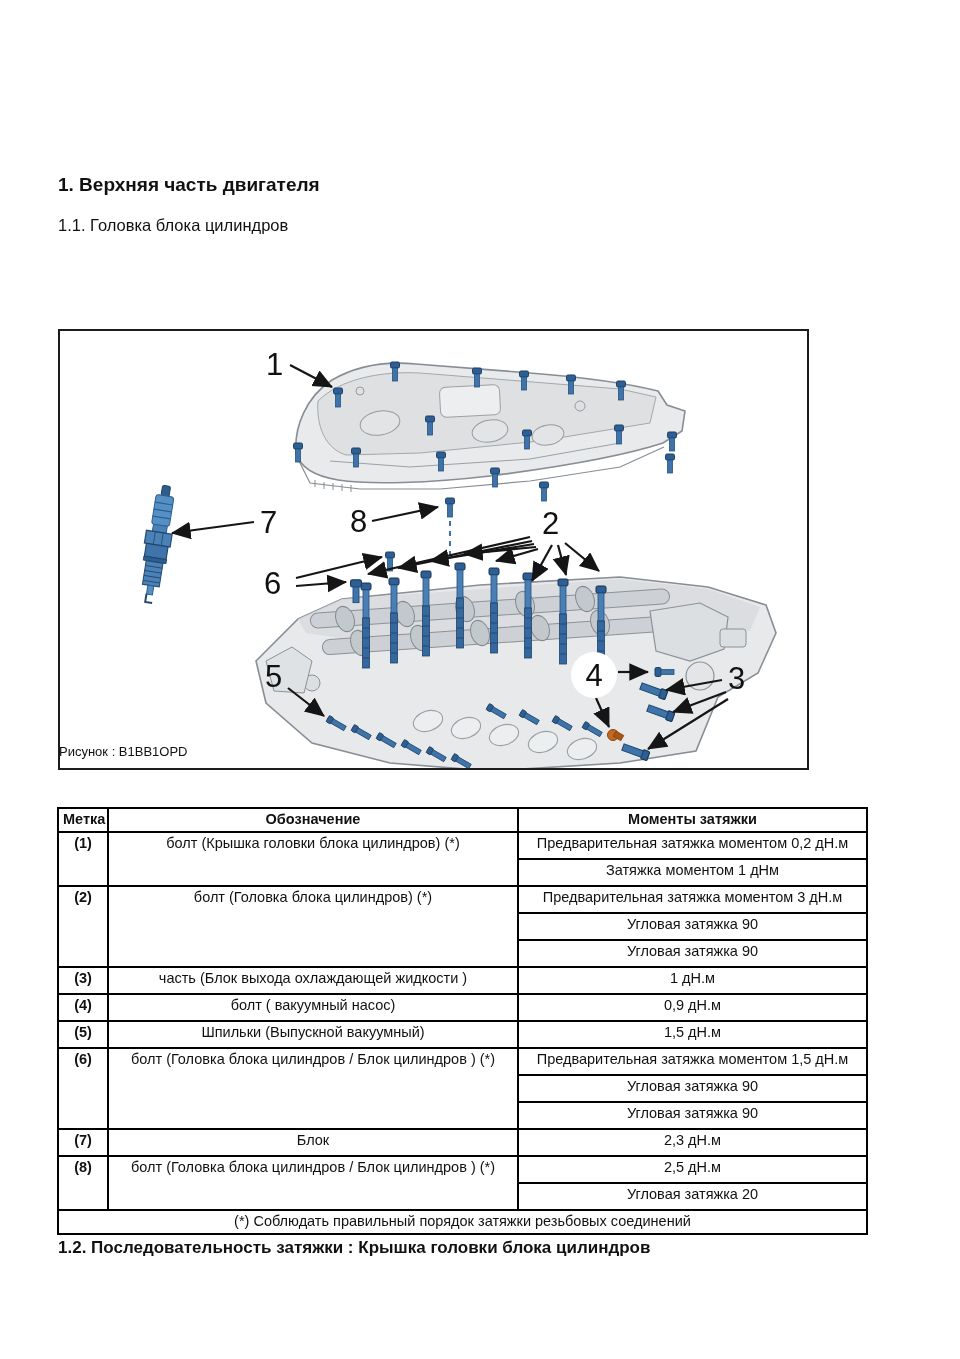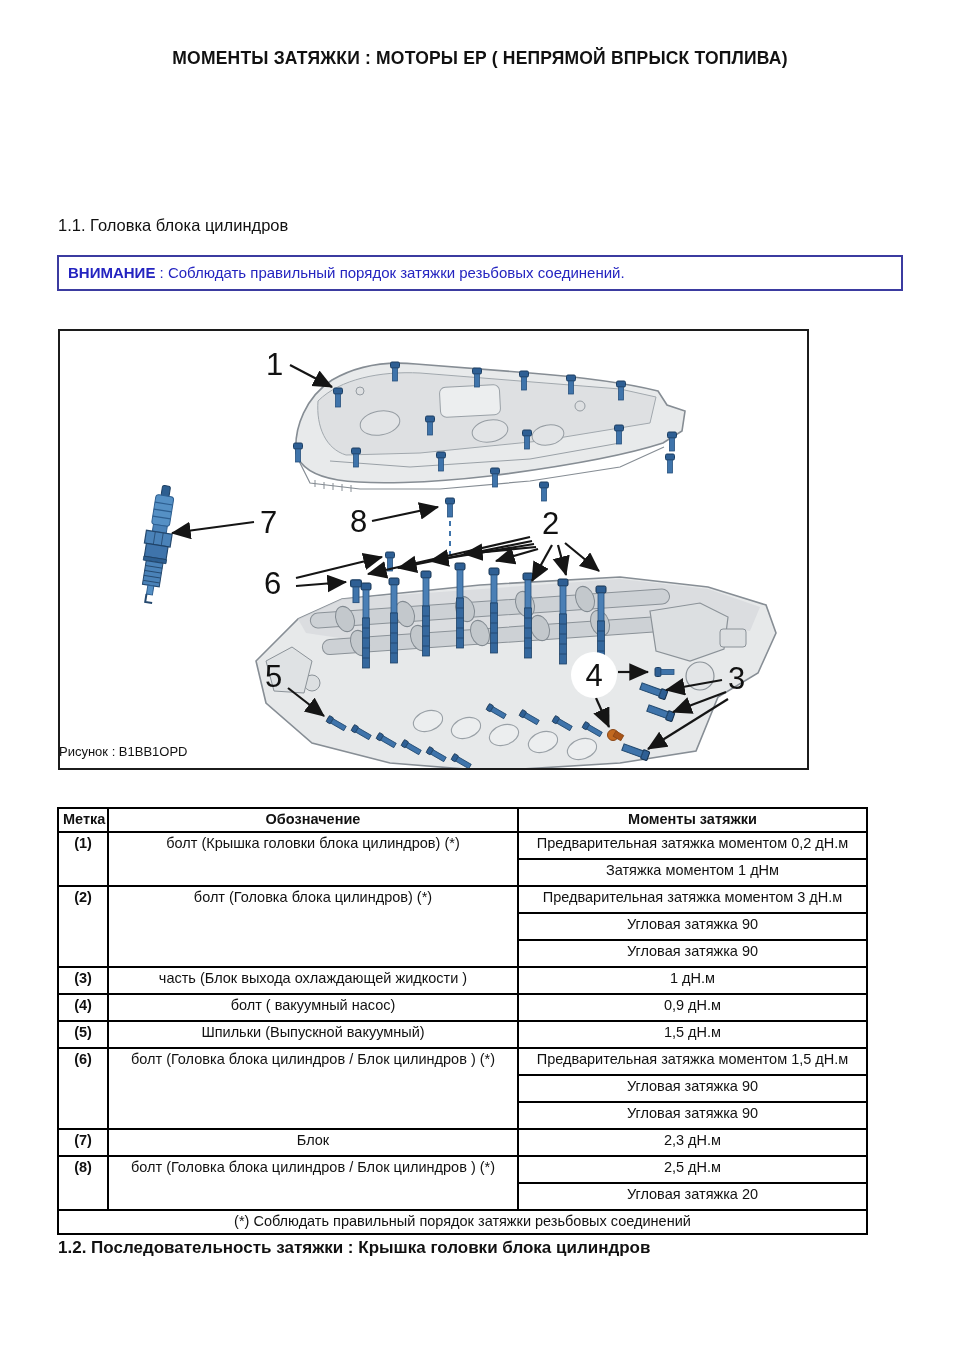--- a/index.html
+++ b/index.html
@@ -40,25 +40,24 @@
   td.c-label{font-weight:bold;}
   col.w-label{width:50px;}
   col.w-desig{width:410px;}
   tr.data-row td{height:22px;}
 </style>
 </head>
 <body>
 
 <div class="page">
 
-  <div class="doc-title">МОМЕНТЫ ЗАТЯЖКИ : МОТОРЫ EP ( НЕПРЯМОЙ ВПРЫСК ТОПЛИВА)</div>
-
+
+  <div class="h1">1. Верхняя часть двигателя</div>
   <div class="h2">1.1. Головка блока цилиндров</div>
 
-  <div class="warning"><b>ВНИМАНИЕ</b><span> : Соблюдать правильный порядок затяжки резьбовых соединений.</span></div>
 
   <div class="figure-box">
     <svg width="747" height="437" viewBox="0 0 747 437" xmlns="http://www.w3.org/2000/svg">
       <defs>
         <marker id="ah" markerWidth="11" markerHeight="9" refX="8.5" refY="4" orient="auto">
           <path d="M0,0 L9,4 L0,8 Z" fill="#151515"></path>
         </marker>
         <g id="boltS">
           <rect x="-4.5" y="-1" width="9" height="6" rx="1.5" fill="#2e5f94" stroke="#1c3f63" stroke-width="1"></rect>
           <rect x="-2.5" y="5" width="5" height="13" fill="#3f74ab" stroke="#27517d" stroke-width="0.8"></rect>

